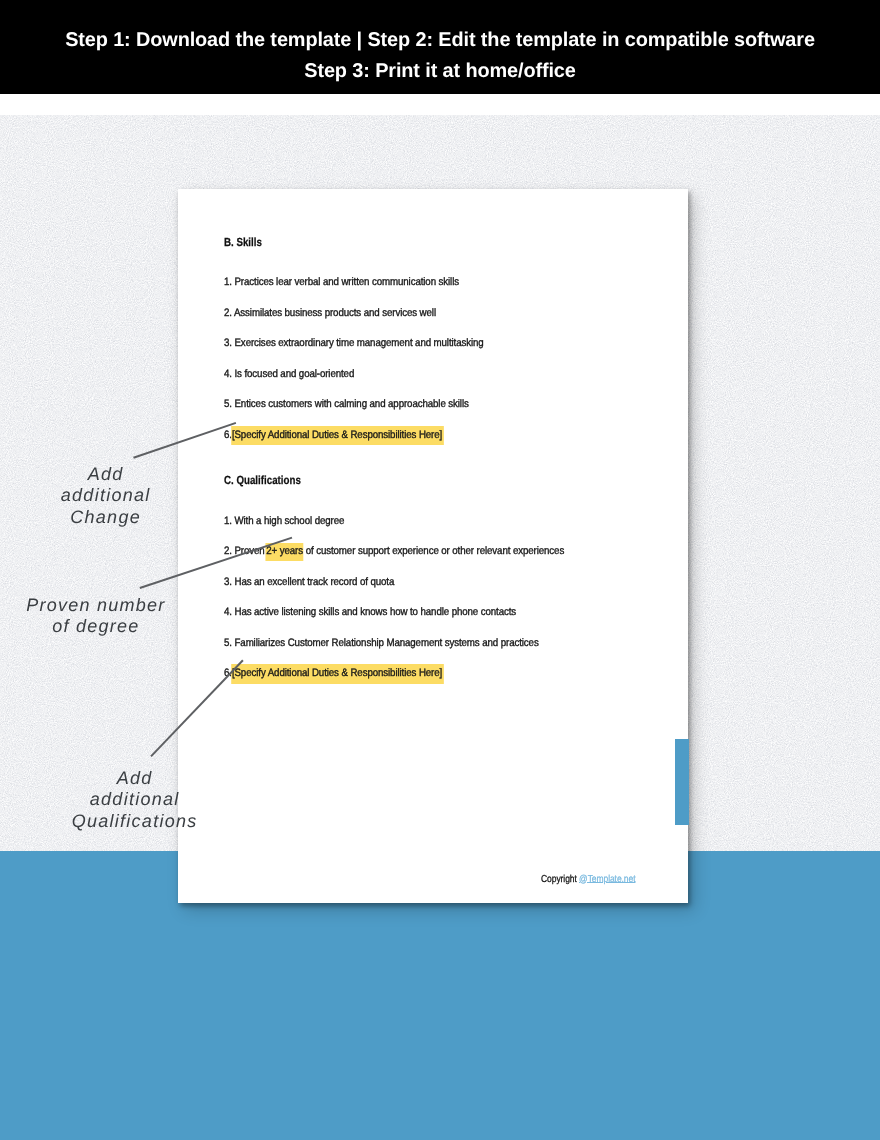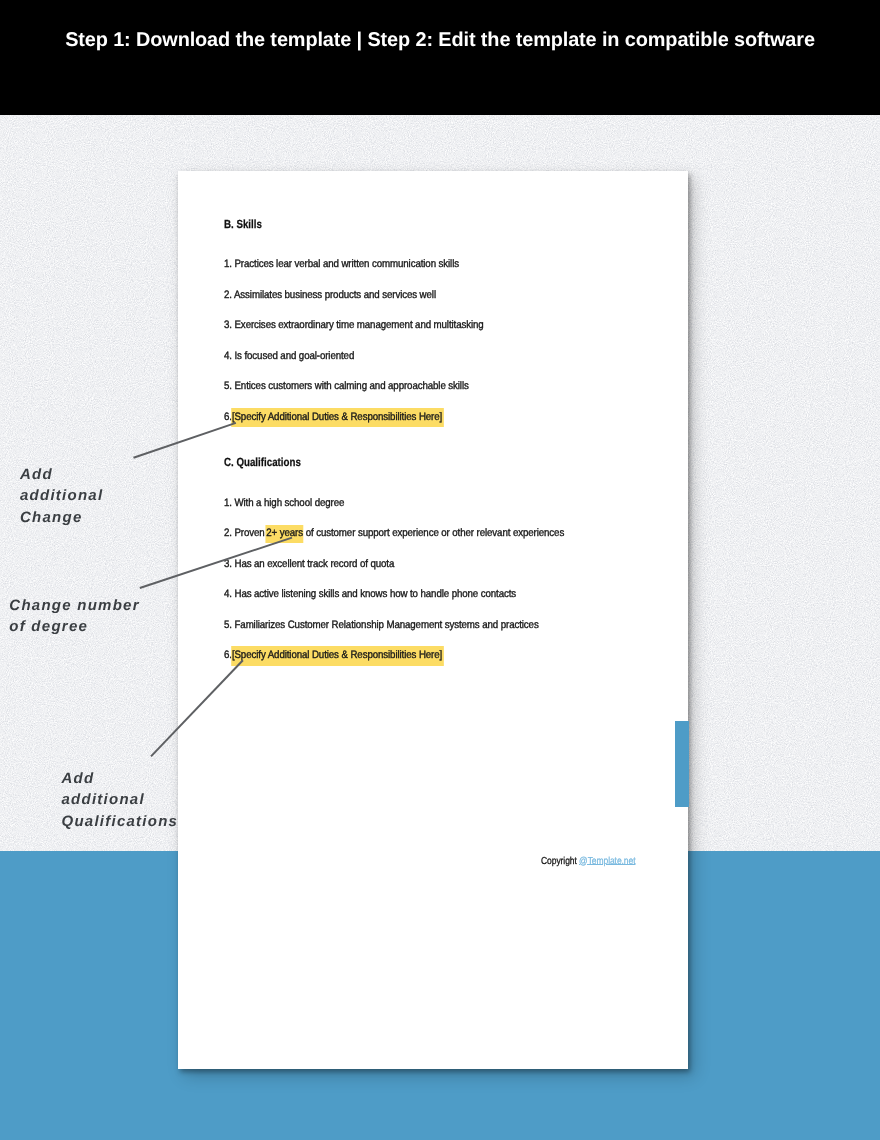--- a/index.html
+++ b/index.html
@@ -3,33 +3,33 @@
 <meta charset="utf-8">
 <title>Customer Support Job Description Template Preview</title>
 <style>
   html,body{margin:0;padding:0;}
   body{width:880px;height:1140px;overflow:hidden;background:#fff;
        font-family:"Liberation Sans",sans-serif;
        -webkit-font-smoothing:antialiased;text-rendering:geometricPrecision;}
   #page{position:relative;width:880px;height:1140px;overflow:hidden;}
 
   
-  .banner{position:absolute;left:0;top:0;width:880px;height:115px;background:#000;z-index:8;}
+  .banner{position:absolute;left:0;top:0;width:880px;height:94px;background:#000;z-index:8;}
   .banner-line{position:absolute;width:880px;text-align:center;color:#fff;
                font-weight:bold;font-size:19.9px;white-space:nowrap;letter-spacing:-0.12px;}
   #bl1{top:29.3px;}
   #bl2{top:59.5px;}
 
   
   .light-bg{position:absolute;left:0;top:115px;width:880px;height:736px;background:#e9ebef;}
   .noise{position:absolute;left:0;top:115px;width:880px;height:736px;}
   .blue-bg{position:absolute;left:0;top:851px;width:880px;height:289px;background:#4e9cc7;}
 
   
-  .doc{z-index:2;position:absolute;left:178px;top:171px;width:510px;height:898px;background:#fff;
+  .doc{z-index:2;position:absolute;left:178px;top:189px;width:510px;height:714px;background:#fff;
        box-shadow:2px 3px 5px rgba(0,0,0,.34), 6px 7px 16px rgba(0,0,0,.20);}
   .doc-inner{position:absolute;left:46px;top:0;width:430px;}
 
   .heading{position:absolute;font-weight:bold;font-size:11.8px;color:#111;
            letter-spacing:0;white-space:nowrap;-webkit-text-stroke:.25px #111;
            transform:scaleX(.825);transform-origin:left top;}
   .item{position:absolute;font-size:10.8px;color:#181818;letter-spacing:-.12px;white-space:nowrap;
         -webkit-text-stroke:.36px #181818;transform:scaleX(.901);transform-origin:left top;}
   mark{background:#fcdc64;color:#1a1a1a;padding:3.2px 1.6px 4.2px 0.4px;margin-left:-0.4px;}
   mark.yr{padding:2.2px 0.2px 3.4px 0.4px;margin-left:-1.6px;}
@@ -38,22 +38,22 @@
   .tab{position:absolute;left:497px;top:549.5px;width:13.5px;height:86px;background:#4e9cc7;}
 
   
   .copyright{position:absolute;left:363.3px;top:684.9px;font-size:10.1px;font-weight:normal;color:#111;
              white-space:nowrap;letter-spacing:-.1px;-webkit-text-stroke:.26px #111;
              transform:scaleX(.845);transform-origin:left top;}
   .copyright .lnk{color:#79b9df;font-weight:normal;-webkit-text-stroke:.22px #79b9df;
                   text-decoration:underline;text-underline-offset:0;text-decoration-thickness:1px;}
 
   
-  .anno{z-index:6;position:absolute;font-style:italic;font-size:15px;line-height:21.5px;
-        color:#3a3e42;white-space:nowrap;letter-spacing:1.25px;font-weight:bold;}
+  .anno{z-index:6;position:absolute;font-style:italic;font-size:18px;line-height:21.5px;
+        color:#3a3e42;text-align:center;white-space:nowrap;letter-spacing:1.25px;}
   .anno div{line-height:21.5px;margin-right:-1.25px;}
   svg.leaders{position:absolute;left:0;top:0;width:880px;height:1140px;pointer-events:none;z-index:5;}
 </style>
 </head>
 <body>
 
 <div id="page">
 
   <div class="light-bg"></div>
   <svg class="noise" viewBox="0 0 880 736">
@@ -67,20 +67,21 @@
         <feColorMatrix type="matrix" in="t" values="0 0 0 0 1  0 0 0 0 1  0 0 0 0 1  1.7 0.62 0.45 0 -0.95"></feColorMatrix>
       </filter>
     </defs>
     <rect width="880" height="736" filter="url(#nzd)" opacity="0.26"></rect>
     <rect width="880" height="736" filter="url(#nz)"></rect>
   </svg>
   <div class="blue-bg"></div>
 
   <div class="banner">
     <div class="banner-line" id="bl1">Step 1: Download the template | Step 2: Edit the template in compatible software</div>
+    <div class="banner-line" id="bl2">Step 3: Print it at home/office</div>
   </div>
 
   <svg class="leaders">
     <line x1="133.5" y1="457.8" x2="235.9" y2="422.9" stroke="#5e6063" stroke-width="2"></line>
     <line x1="139.8" y1="588" x2="292" y2="537.6" stroke="#5e6063" stroke-width="2"></line>
     <line x1="151" y1="756.4" x2="242.9" y2="660.2" stroke="#5e6063" stroke-width="2"></line>
   </svg>
 
   <div class="doc">
     <div class="tab"></div>
@@ -109,21 +110,21 @@
     <div class="copyright"><span>Copyright</span> <span class="lnk">@Template.net</span></div>
   </div>
 
   <div class="anno" style="left:20px;top:463.5px;width:170px">
     <div>Add</div>
     <div>additional</div>
     <div>Change</div>
   </div>
 
   <div class="anno" style="left:9.3px;top:594.5px;width:172px">
-    <div>Change number</div>
+    <div>Proven number</div>
     <div>of degree</div>
   </div>
 
   <div class="anno" style="left:61.5px;top:767.5px;width:145px">
     <div>Add</div>
     <div>additional</div>
     <div>Qualifications</div>
   </div>
 </div>
 

